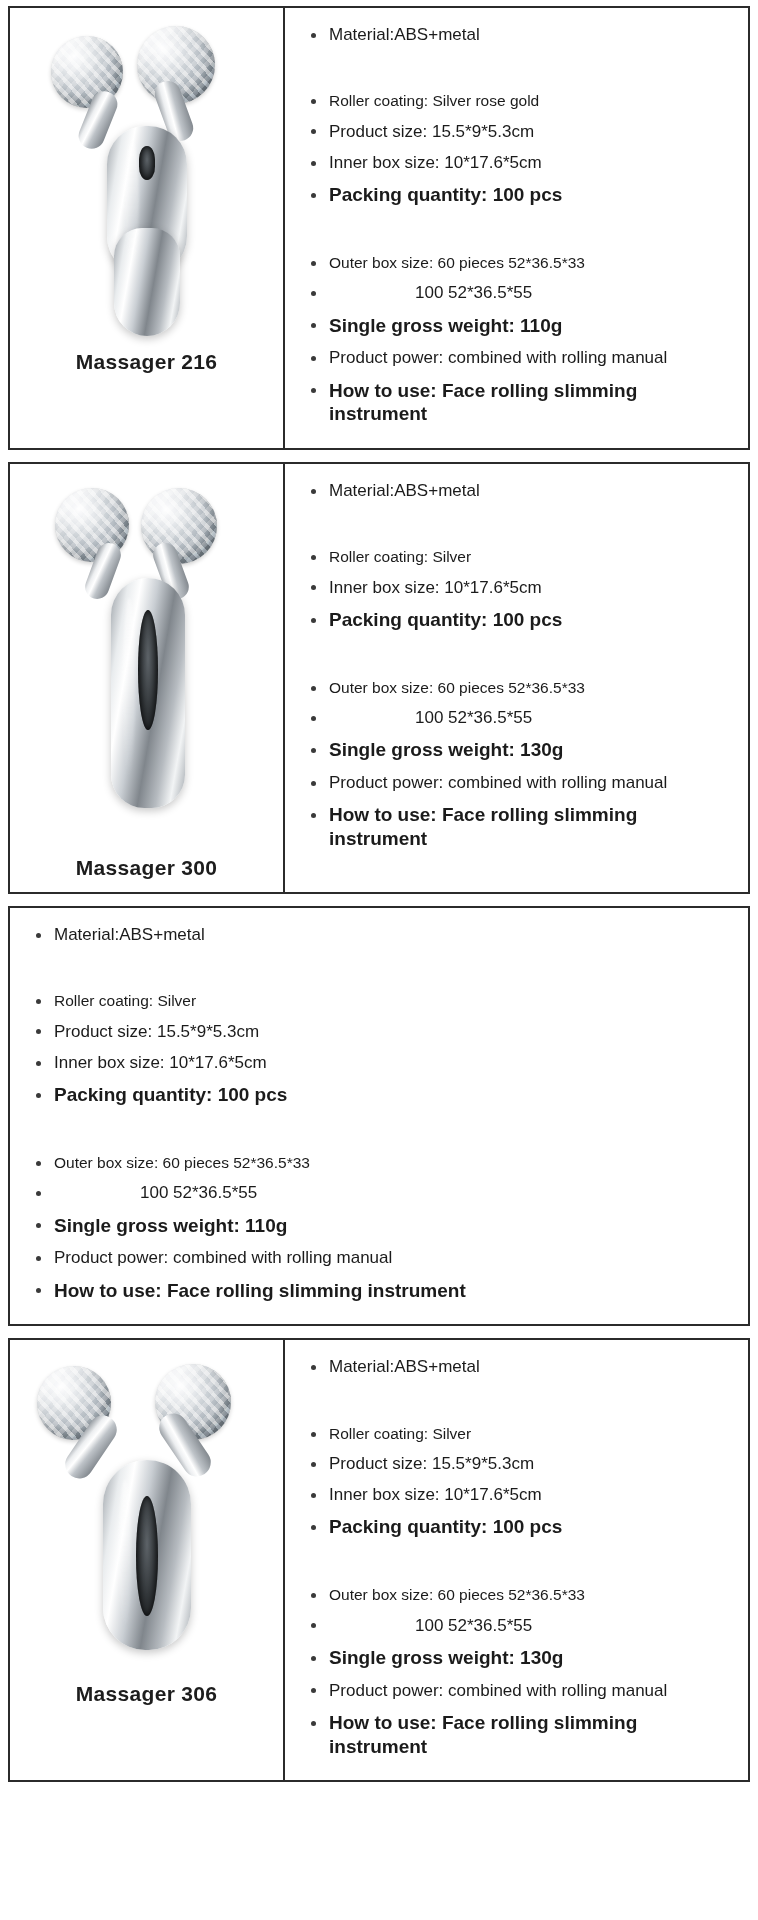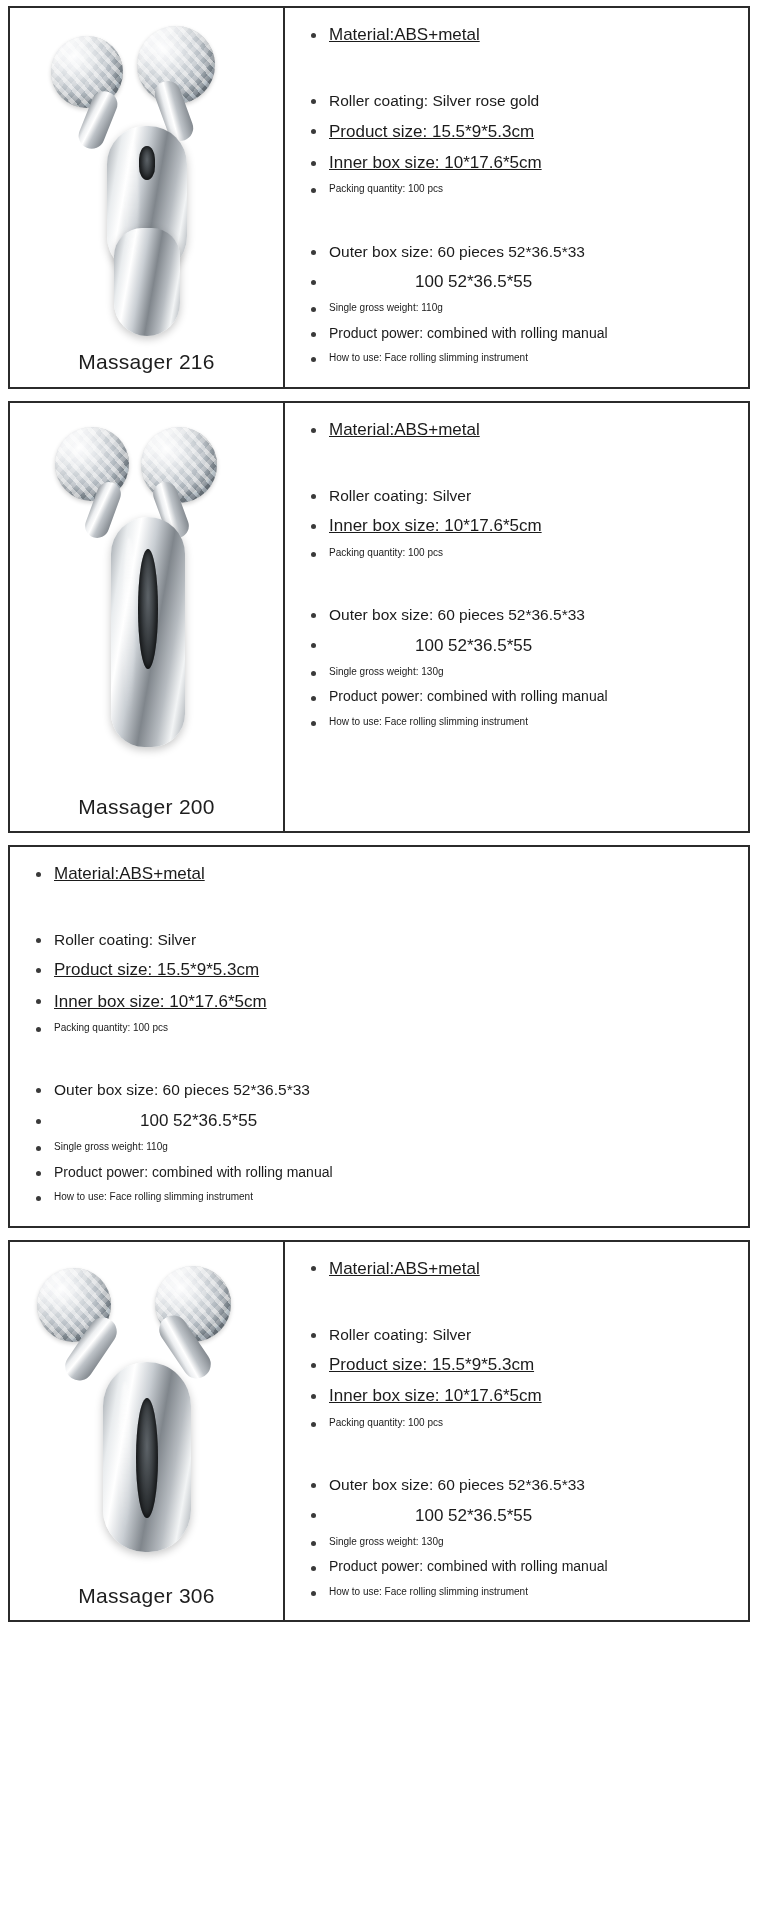--- a/index.html
+++ b/index.html
@@ -48,21 +48,21 @@
     height: 330px;
     position: relative;
     margin: 0 auto;
   }
   .product-name {
     font-size: 21px;
     color: #1d1d1d;
     text-align: center;
     letter-spacing: 0.3px;
     padding: 2px 0 12px 0;
-    font-weight: 400;
+    font-weight: 700;
   }
   
   ul.specs {
     list-style: none;
     margin: 0;
     padding: 0;
   }
   ul.specs li {
     position: relative;
     padding-left: 22px;
@@ -73,24 +73,24 @@
   ul.specs li::before {
     content: "";
     position: absolute;
     left: 4px;
     top: 0.52em;
     width: 5px;
     height: 5px;
     border-radius: 50%;
     background: #3a3a3a;
   }
-  .s-lg { font-size: 17px; text-decoration: underline; }
+  .s-lg { font-size: 17px; }
   .s-md { font-size: 15.5px; margin-top: 46px; }
-  .s-sm { font-size: 10px; color: #3b3b3b; }
-  .s-xs { font-size: 14px; color: #4a4a4a; }
+  .s-sm { font-size: 19px; color: #3b3b3b; font-weight: bold; }
+  .s-xs { font-size: 17px; color: #4a4a4a; }
   .indent-num { padding-left: 86px; display: inline-block; }
 
   
   .roller {
     position: absolute;
     border-radius: 50%;
     background:
       radial-gradient(circle at 32% 28%, #ffffff 0%, #e8eaec 22%, #b9bec3 52%, #8e9499 78%, #6e7479 100%);
     box-shadow: inset -4px -6px 10px rgba(60,65,70,.55), inset 4px 4px 8px rgba(255,255,255,.85), 0 2px 4px rgba(0,0,0,.18);
     overflow: hidden;
@@ -167,21 +167,21 @@
     <div class="card-image-col">
       <div class="device-art" style="height:380px;">
         <div class="roller" style="width:74px;height:74px;left:26px;top:14px;"></div>
         <div class="roller" style="width:76px;height:76px;left:112px;top:14px;"></div>
         <div class="neck" style="width:24px;height:58px;left:62px;top:68px;transform:rotate(20deg);border-radius:14px;"></div>
         <div class="neck" style="width:24px;height:58px;left:130px;top:68px;transform:rotate(-20deg);border-radius:14px;"></div>
         <div class="body-shape" style="width:74px;height:230px;left:82px;top:104px;border-radius:40px 40px 36px 36px;"></div>
         <div class="dark-slot" style="width:20px;height:120px;left:109px;top:136px;border-radius:10px/60px;"></div>
         <div class="gloss" style="width:12px;height:180px;left:94px;top:124px;opacity:.5;"></div>
       </div>
-      <div class="product-name">Massager 200</div>
+      <div class="product-name">Massager 300</div>
     </div>
     <div class="card-spec-col">
       <ul class="specs">
         <li class="s-lg">Material:ABS+metal</li>
         <li class="s-md">Roller coating: Silver</li>
         <li class="s-lg">Inner box size: 10*17.6*5cm</li>
         <li class="s-sm">Packing quantity: 100 pcs</li>
         <li class="s-md">Outer box size: 60 pieces 52*36.5*33</li>
         <li class="s-lg"><span class="indent-num">100 52*36.5*55</span></li>
         <li class="s-sm">Single gross weight: 130g</li>

